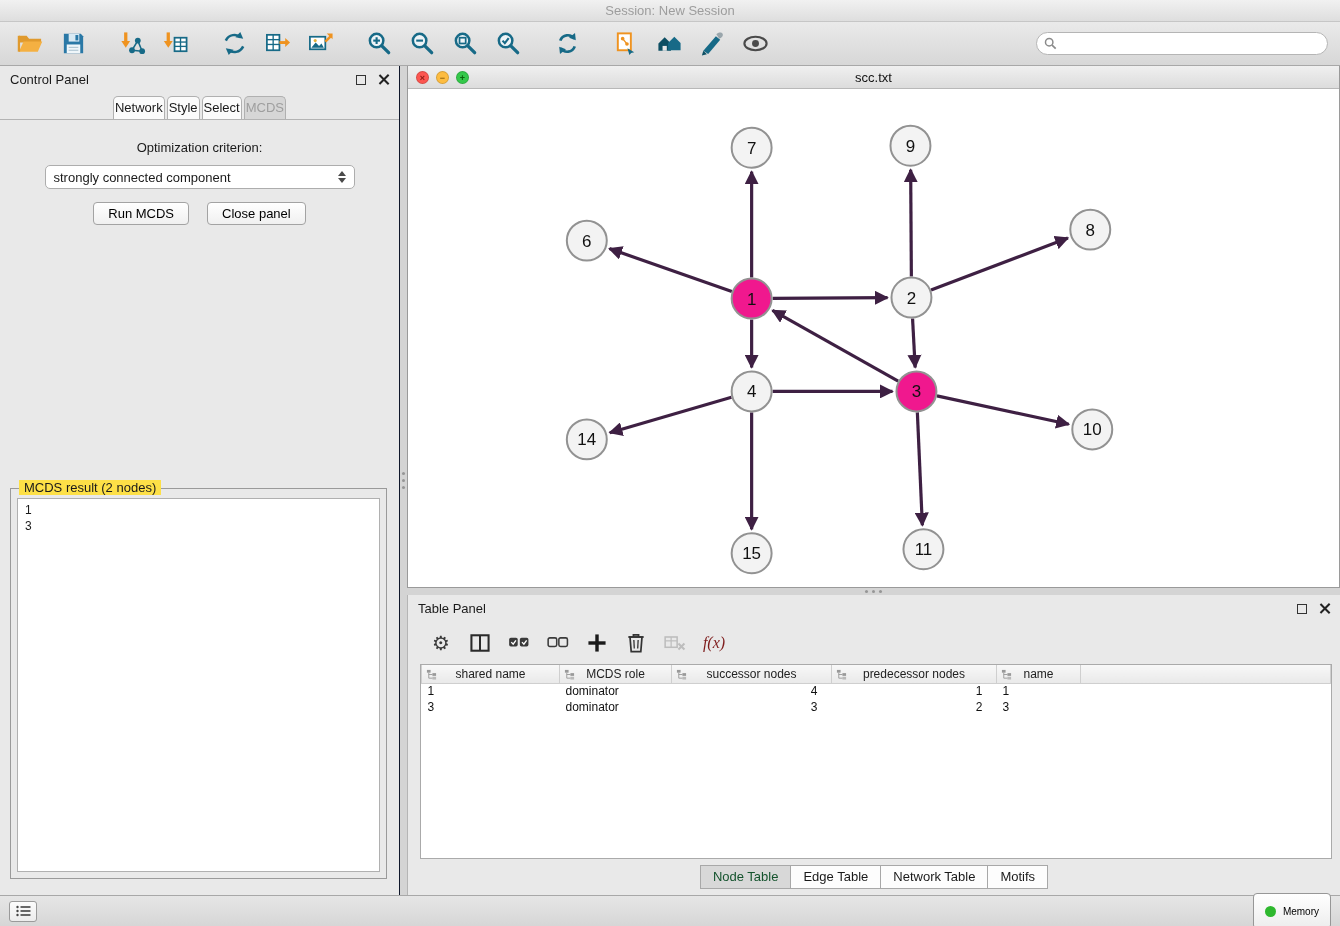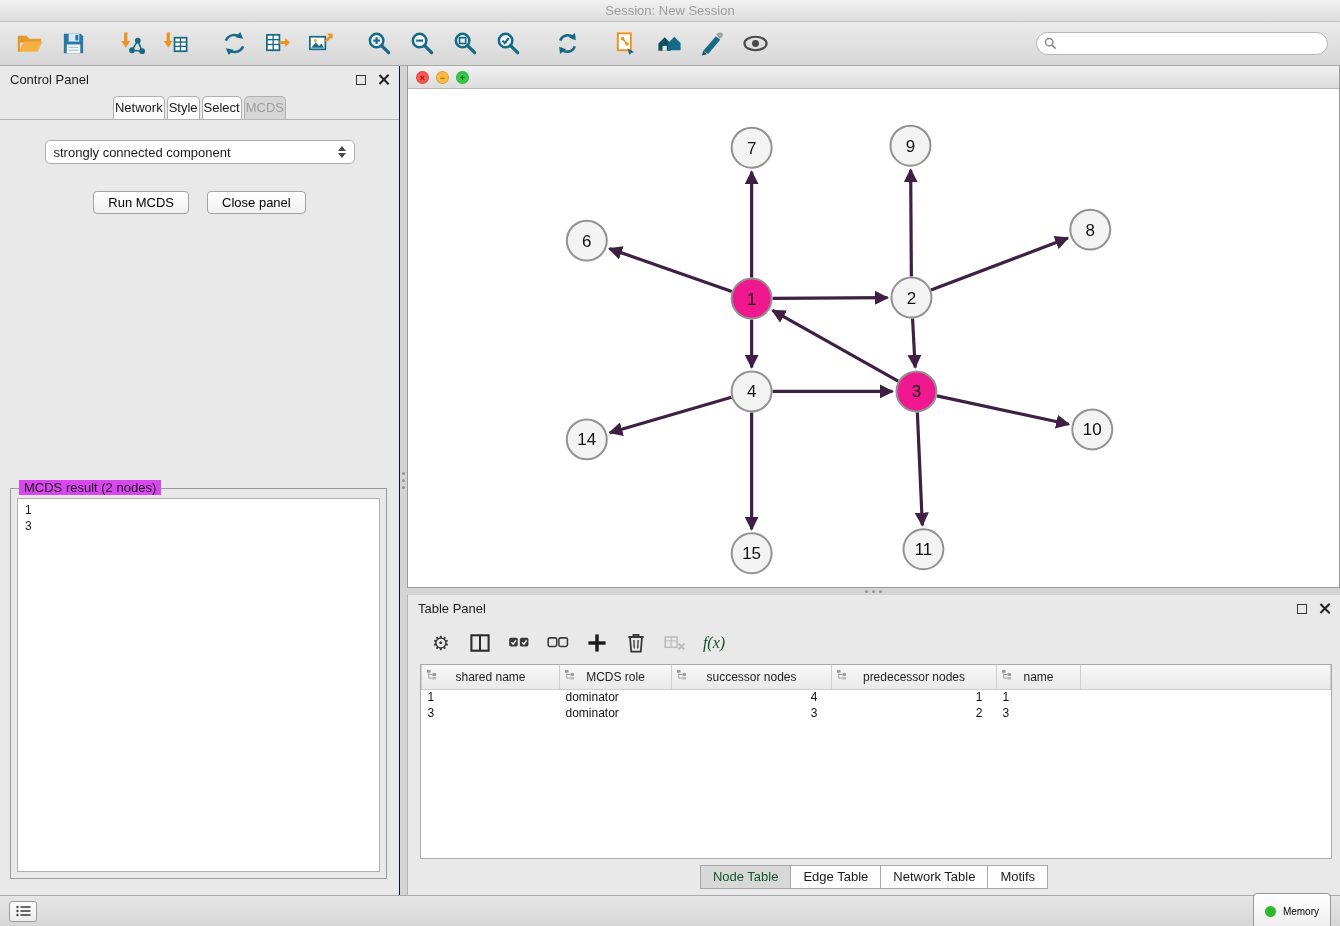--- a/index.html
+++ b/index.html
@@ -39,25 +39,25 @@
             border-radius:5px 5px 0 0; margin:0 1px; cursor:pointer; }
   .cp-tab.active { background:#d6d6d6; color:#9e9e9e; }
 
   .cp-content { flex:1; position:relative; padding-top:20px; }
   .opt-label { text-align:center; font-size:13px; margin-bottom:10px; }
   .dropdown { width:310px; height:24px; margin:0 auto; background:#fff; border:1px solid #adadad; border-radius:5px;
               display:flex; align-items:center; padding:0 8px; font-size:13px; cursor:pointer; }
   .dd-arrows { margin-left:auto; display:flex; flex-direction:column; align-items:center; gap:2px; }
   .dd-up { width:0; height:0; border-left:4px solid transparent; border-right:4px solid transparent; border-bottom:5px solid #4a4a4a; }
   .dd-down { width:0; height:0; border-left:4px solid transparent; border-right:4px solid transparent; border-top:5px solid #4a4a4a; }
-  .cp-buttons { display:flex; justify-content:center; gap:18px; margin-top:27px; }
+  .cp-buttons { display:flex; justify-content:center; gap:18px; margin-top:13px; }
   .btn { font-size:13px; padding:3px 14px; background:linear-gradient(#ffffff,#f0f0f0); border:1px solid #a3a3a3; border-radius:4px; cursor:pointer; }
 
   .result-box { position:absolute; left:10px; right:12px; top:368px; bottom:16px; border:1px solid #9a9a9a; padding:9px 6px 6px; }
-  .result-legend { position:absolute; top:-9px; left:8px; background:#d946ef; padding:0 5px; font-size:13px; }
+  .result-legend { position:absolute; top:-9px; left:8px; background:#fde047; padding:0 5px; font-size:13px; }
   .result-list { width:100%; height:100%; background:#fff; border:1px solid #b0b0b0; font-size:12px; padding:3px 7px; overflow:auto; }
   .result-item { line-height:16px; }
 
   
   .v-splitter { width:7px; background:#d4d4d4; display:flex; align-items:center; justify-content:center; cursor:col-resize; }
   .v-dots { width:3px; height:3px; border-radius:50%; background:#969696; box-shadow:0 7px 0 #969696, 0 -7px 0 #969696; }
   .h-splitter { height:7px; background:#d4d4d4; display:flex; align-items:center; justify-content:center; cursor:row-resize; }
   .h-dots { width:3px; height:3px; border-radius:50%; background:#969696; box-shadow:7px 0 0 #969696, -7px 0 0 #969696; }
 
   
@@ -72,25 +72,25 @@
   .nw-title { position:absolute; left:0; right:0; text-align:center; font-size:13px; color:#111; }
   .nw-canvas { flex:1; background:#fff; min-height:0; }
   .nw-canvas svg { width:100%; height:100%; display:block; }
 
   
   .table-panel { flex:1; background:#e9e9e9; display:flex; flex-direction:column; border-left:1px solid #b5b5b5; min-height:0; }
   .tp-toolbar { height:42px; display:flex; align-items:center; padding:0 18px; }
   .tp-icon { width:30px; height:26px; display:flex; align-items:center; justify-content:center; margin-right:9px; cursor:pointer; }
   .tp-icon svg { width:24px; height:24px; }
   .tp-icon.disabled { cursor:default; }
-  .fx { font-family:"Liberation Serif", serif; font-style:italic; font-size:16px; color:#14532d; }
+  .fx { font-family:"Liberation Serif", serif; font-style:italic; font-size:16px; color:#7f1d1d; }
   .tp-table-wrap { flex:1; margin:0 8px 0 12px; background:#fff; border:1px solid #aaa; overflow:hidden; min-height:0; }
   table { border-collapse:collapse; width:100%; font-size:12px; table-layout:fixed; }
   th { background:linear-gradient(#f8f8f8,#e9e9e9); border:1px solid #cfcfcf; border-top:none; font-weight:normal;
-       height:24px; position:relative; padding:0 4px; cursor:pointer; }
+       height:18px; position:relative; padding:0 4px; cursor:pointer; }
   th .th-label { display:block; text-align:center; font-size:12px; color:#222; }
   th .th-icon { position:absolute; left:4px; top:4px; }
   td { height:16px; padding:0 14px 0 6px; color:#111; }
   .tp-tabs { height:36px; display:flex; align-items:center; justify-content:center; }
   .tp-tab { font-size:13px; padding:3px 12px 4px; background:#fdfdfd; border:1px solid #a8a8a8; margin-left:-1px; cursor:pointer; }
   .tp-tab:first-child { margin-left:0; }
   .tp-tab.active { background:#d8d8d8; color:#14532d; }
 
   
   .statusbar { height:31px; background:linear-gradient(#e6e6e6,#d6d6d6); border-top:1px solid #a8a8a8;
@@ -266,20 +266,21 @@
         <span class="float-btn"></span>
         <span class="close-btn"></span>
       </div>
       <div class="cp-tabs" id="cp-tabs">
           <div class="cp-tab">Network</div>
           <div class="cp-tab">Style</div>
           <div class="cp-tab">Select</div>
           <div class="cp-tab active">MCDS</div>
         </div>
       <div class="cp-content">
+        <div class="opt-label">Optimization criterion:</div>
         <div class="dropdown">
           <span>strongly connected component</span>
           <span class="dd-arrows">
               <span class="dd-up"></span>
               <span class="dd-down"></span>
             </span>
         </div>
         <div class="cp-buttons">
           <button class="btn">Run MCDS</button>
           <button class="btn">Close panel</button>
@@ -295,20 +296,21 @@
     </div>
 
     <div class="v-splitter">
         <span class="v-dots"></span>
       </div>
 
     <div class="right-col">
 
       <div class="network-window">
         <div class="nw-titlebar">
+          <span class="nw-title">scc.txt</span>
           <div class="traffic" id="traffic-lights">
               <span class="light" style="background: rgb(252, 86, 80); color: rgb(142, 26, 18); border: 1px solid rgba(0, 0, 0, 0.15);">×</span>
               <span class="light" style="background: rgb(253, 188, 64); color: rgb(148, 102, 12); border: 1px solid rgba(0, 0, 0, 0.15);">−</span>
               <span class="light" style="background: rgb(52, 200, 74); color: rgb(11, 101, 13); border: 1px solid rgba(0, 0, 0, 0.15);">+</span>
             </div>
         </div>
         <div class="nw-canvas">
           <svg id="network-svg" viewBox="0 0 932 497" preserveAspectRatio="xMidYMid meet">
               <defs>
                 <marker id="ah" viewBox="0 0 10 10" refX="9" refY="5" markerWidth="4.4" markerHeight="4.4" orient="auto">

